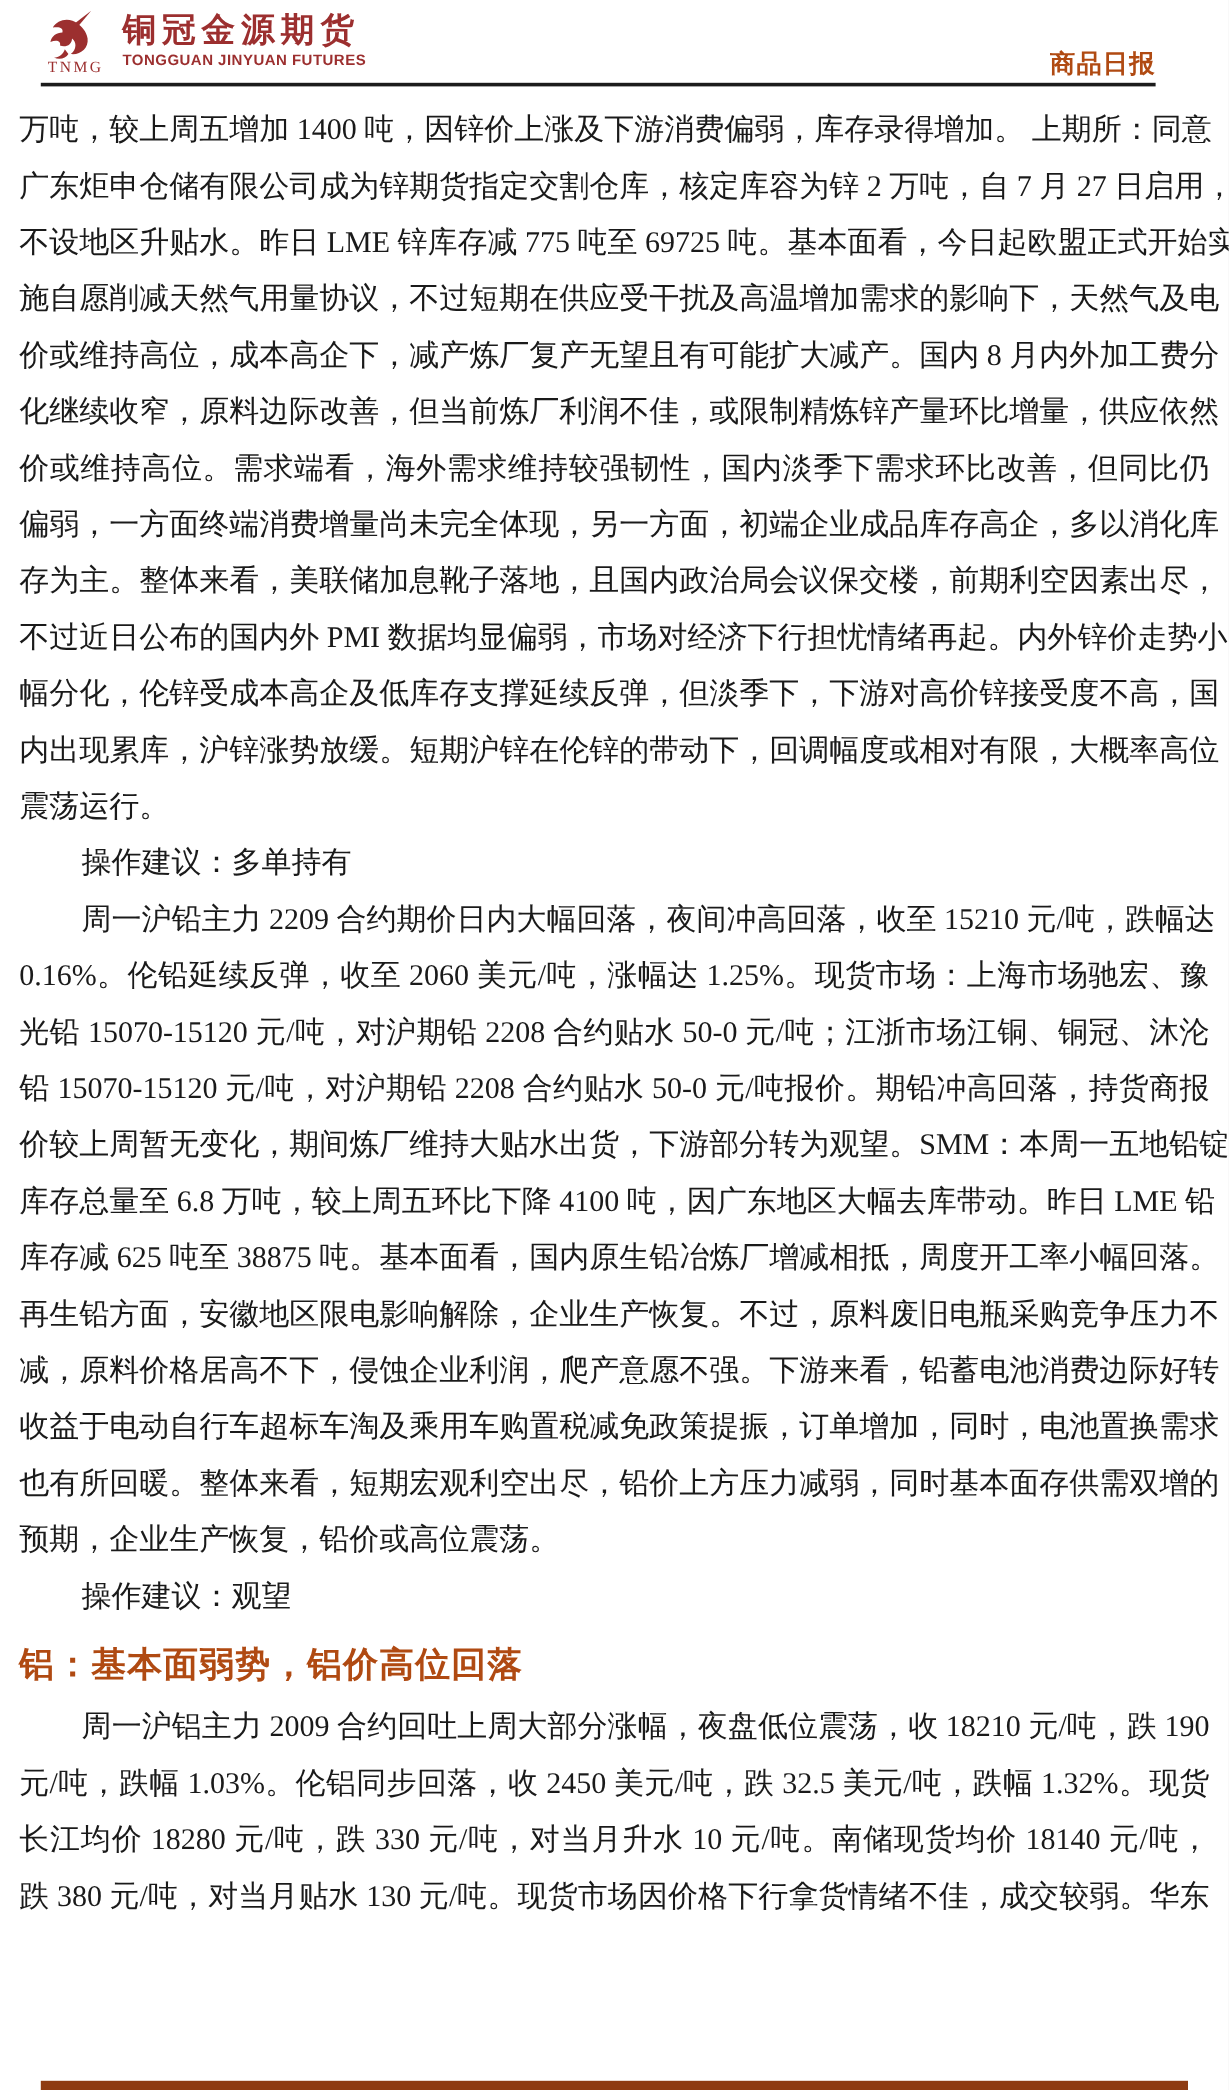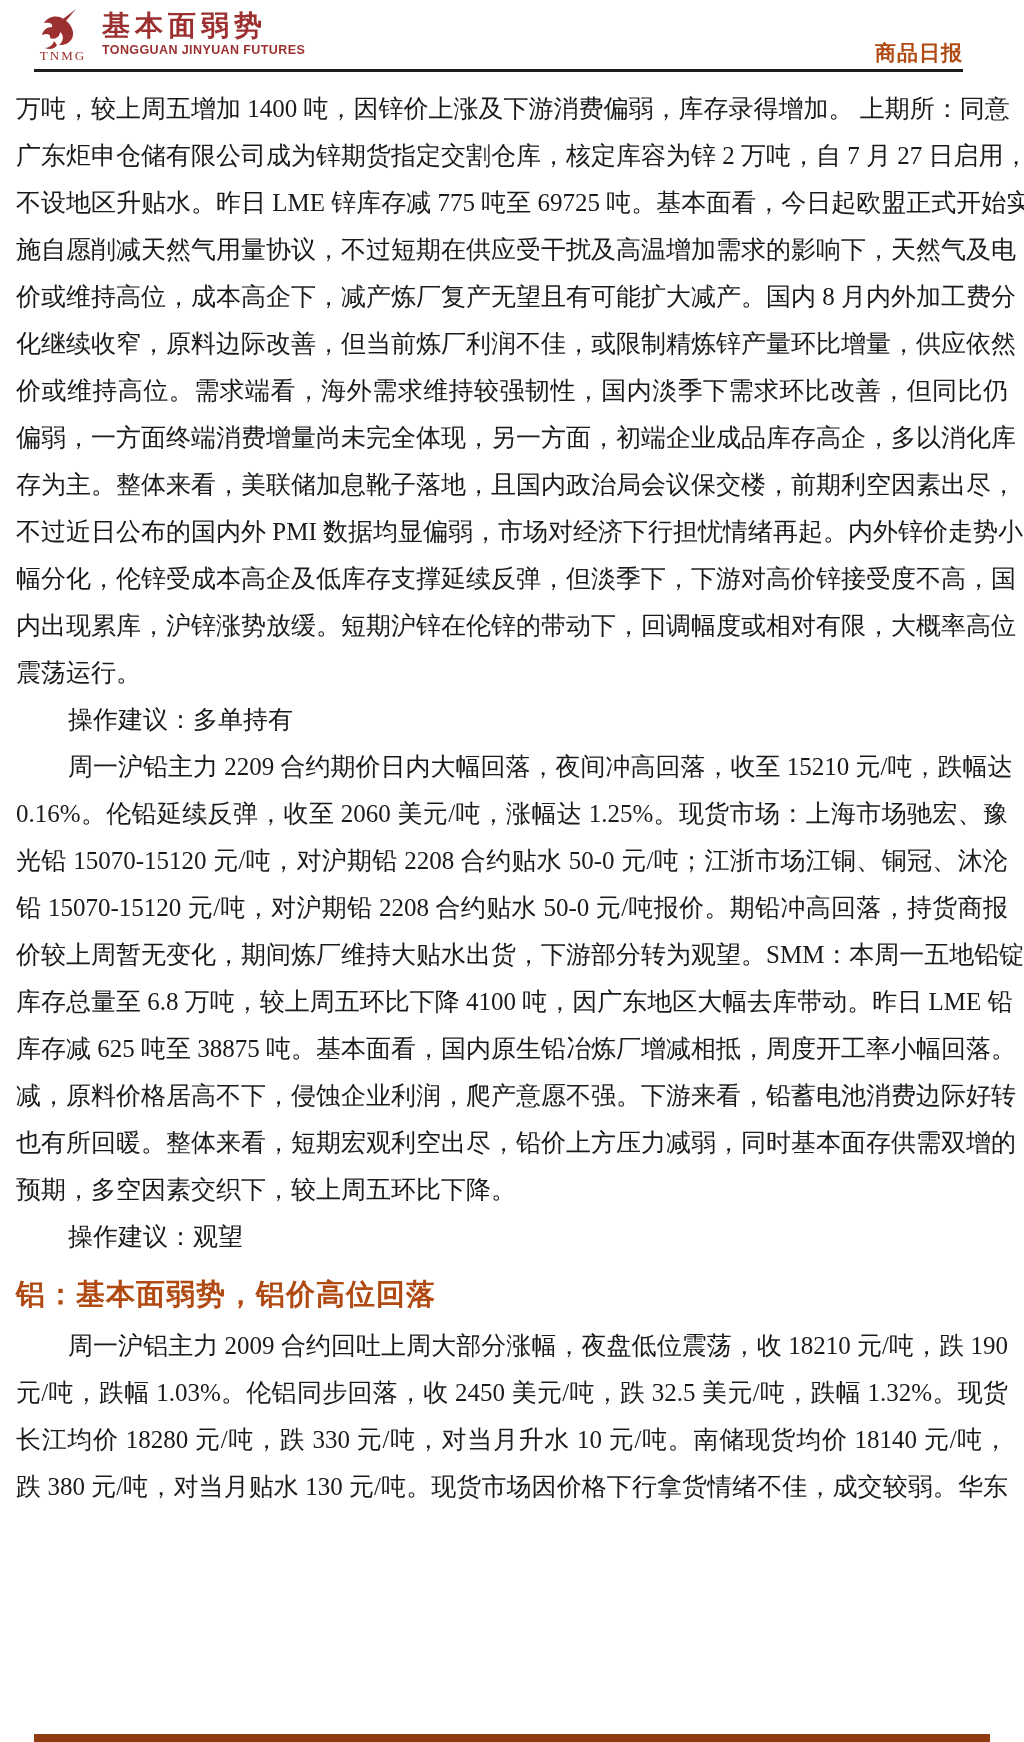--- a/index.html
+++ b/index.html
@@ -125,21 +125,21 @@
             <g fill="#9c2f2f">
               <path d="M38 1 L27 14 L25 11 Z"></path>
               <path d="M27 12 C20 6 10 8 6 15 C11 14 15 15 14 19 C9 19 5 22 4 27 C9 25 13 26 12 30 C17 32 22 29 22 24 C26 27 26 33 21 37 C29 38 36 32 35 24 C34 18 30 14 27 12 Z"></path>
               <path d="M16 33 C15 37 11 40 7 40 C11 42 17 41 19 37 Z"></path>
             </g>
           </svg>
         </span>
         <div class="logo-abbr">TNMG</div>
       </div>
       <div class="logo-text">
-        <div class="logo-cn">基本面弱势</div>
+        <div class="logo-cn">铜冠金源期货</div>
         <div class="logo-en">TONGGUAN JINYUAN FUTURES</div>
       </div>
     </div>
     <div class="report-type">商品日报</div>
   </div>
 
   <div class="content body-text">
 
     <div>
       <div class="line">万吨，较上周五增加 1400 吨，因锌价上涨及下游消费偏弱，库存录得增加。 上期所：同意</div>
@@ -159,23 +159,25 @@
     <div class="advice">操作建议：多单持有</div>
 
     <div>
       <div class="line indent">周一沪铅主力 2209 合约期价日内大幅回落，夜间冲高回落，收至 15210 元/吨，跌幅达</div>
       <div class="line">0.16%。伦铅延续反弹，收至 2060 美元/吨，涨幅达 1.25%。现货市场：上海市场驰宏、豫</div>
       <div class="line">光铅 15070-15120 元/吨，对沪期铅 2208 合约贴水 50-0 元/吨；江浙市场江铜、铜冠、沐沦</div>
       <div class="line">铅 15070-15120 元/吨，对沪期铅 2208 合约贴水 50-0 元/吨报价。期铅冲高回落，持货商报</div>
       <div class="line">价较上周暂无变化，期间炼厂维持大贴水出货，下游部分转为观望。SMM：本周一五地铅锭</div>
       <div class="line">库存总量至 6.8 万吨，较上周五环比下降 4100 吨，因广东地区大幅去库带动。昨日 LME 铅</div>
       <div class="line">库存减 625 吨至 38875 吨。基本面看，国内原生铅冶炼厂增减相抵，周度开工率小幅回落。</div>
+      <div class="line">再生铅方面，安徽地区限电影响解除，企业生产恢复。不过，原料废旧电瓶采购竞争压力不</div>
       <div class="line">减，原料价格居高不下，侵蚀企业利润，爬产意愿不强。下游来看，铅蓄电池消费边际好转，</div>
+      <div class="line">收益于电动自行车超标车淘及乘用车购置税减免政策提振，订单增加，同时，电池置换需求</div>
       <div class="line">也有所回暖。整体来看，短期宏观利空出尽，铅价上方压力减弱，同时基本面存供需双增的</div>
-      <div class="line para-end">预期，多空因素交织下，较上周五环比下降。</div>
+      <div class="line para-end">预期，企业生产恢复，铅价或高位震荡。</div>
     </div>
     <div class="advice">操作建议：观望</div>
 
     <div class="section-title alu">铝：基本面弱势，铝价高位回落</div>
     <div>
       <div class="line indent">周一沪铝主力 2009 合约回吐上周大部分涨幅，夜盘低位震荡，收 18210 元/吨，跌 190</div>
       <div class="line">元/吨，跌幅 1.03%。伦铝同步回落，收 2450 美元/吨，跌 32.5 美元/吨，跌幅 1.32%。现货</div>
       <div class="line">长江均价 18280 元/吨，跌 330 元/吨，对当月升水 10 元/吨。南储现货均价 18140 元/吨，</div>
       <div class="line">跌 380 元/吨，对当月贴水 130 元/吨。现货市场因价格下行拿货情绪不佳，成交较弱。华东</div>
     </div>

